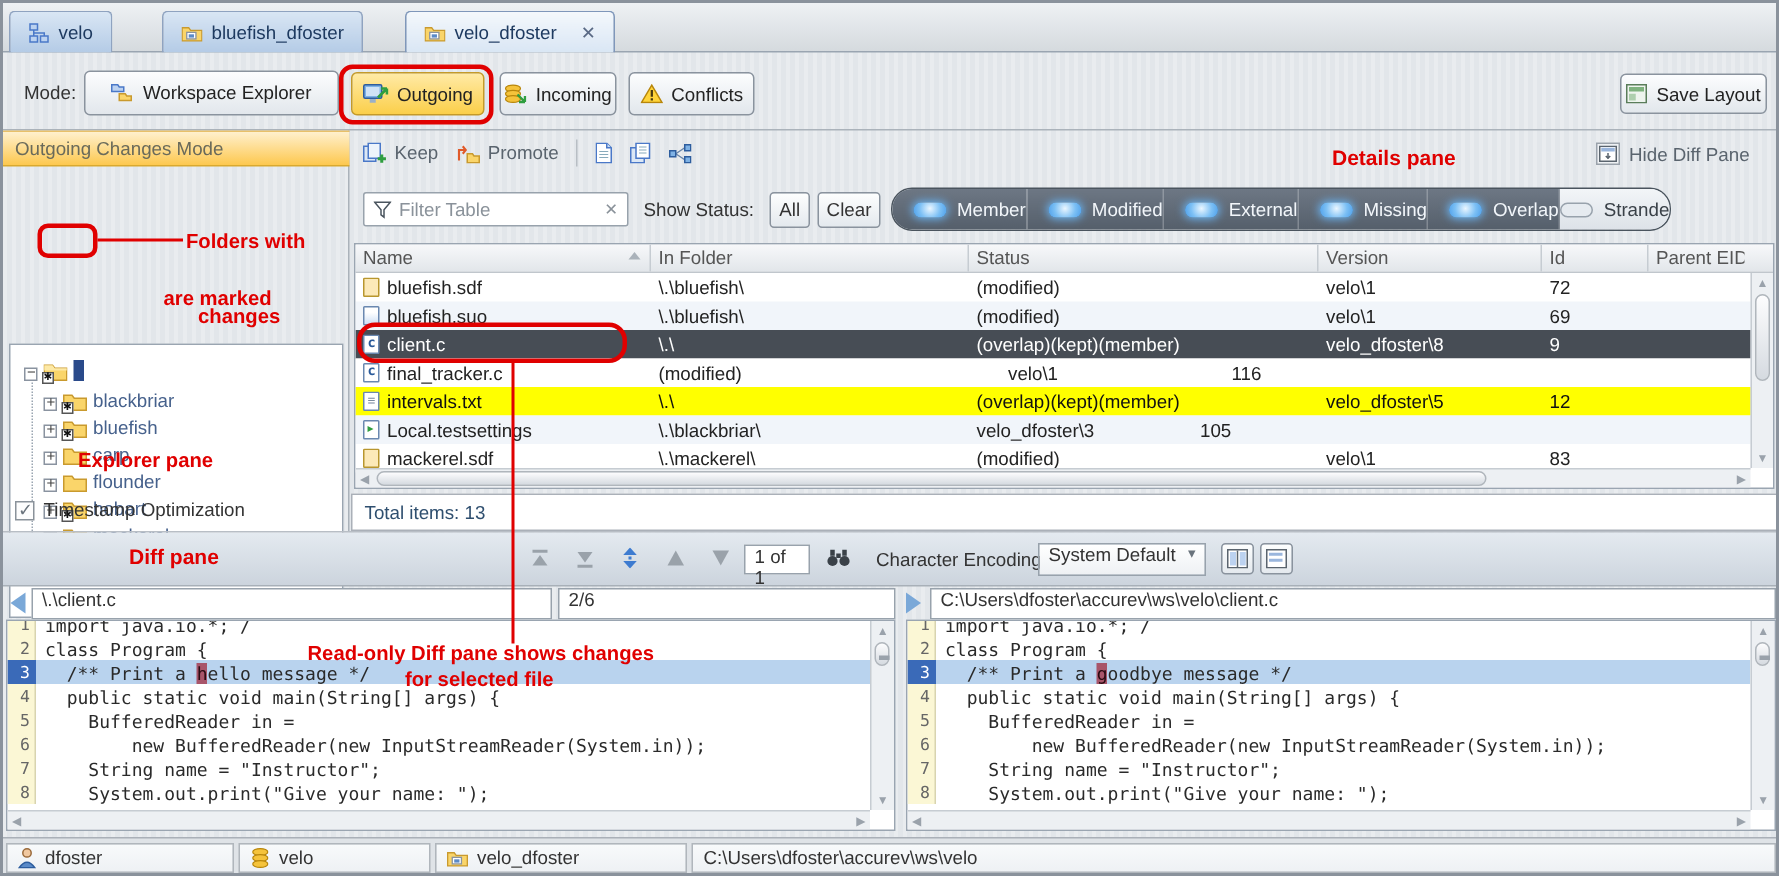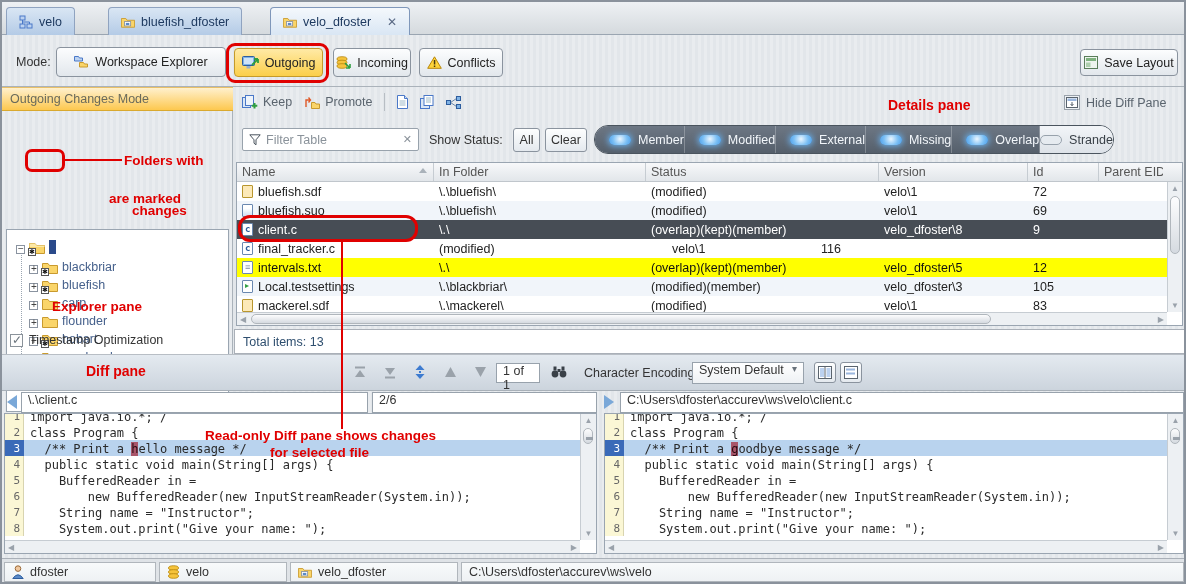--- a/index.html
+++ b/index.html
@@ -503,21 +503,20 @@
       <div class="td c3">velo_dfoster\5</div>
         <div class="td c4">12</div>
         <div class="td c5"></div>
     </div>
     <div class="trow" data-state="alt">
       <div class="td c0 name-cell">
           <span class="file-icon" data-icon="testsettings-file-icon"></span>
           <span>Local.testsettings</span>
         </div>
       <div class="td c1">\.\blackbriar\</div>
-        <div class="td c2">(modified)(member)</div>
       <div class="td c3">velo_dfoster\3</div>
         <div class="td c4">105</div>
         <div class="td c5"></div>
     </div>
     <div class="trow" data-state="normal">
       <div class="td c0 name-cell">
           <span class="file-icon" data-icon="sdf-file-icon"></span>
           <span>mackerel.sdf</span>
         </div>
       <div class="td c1">\.\mackerel\</div>

